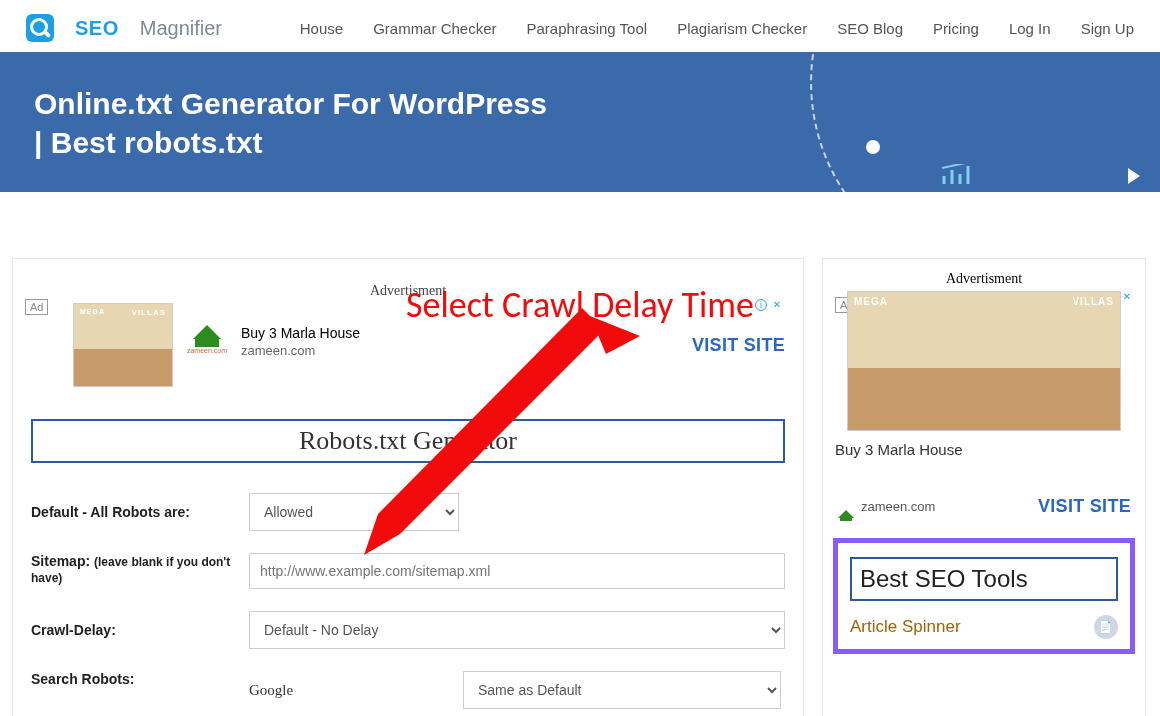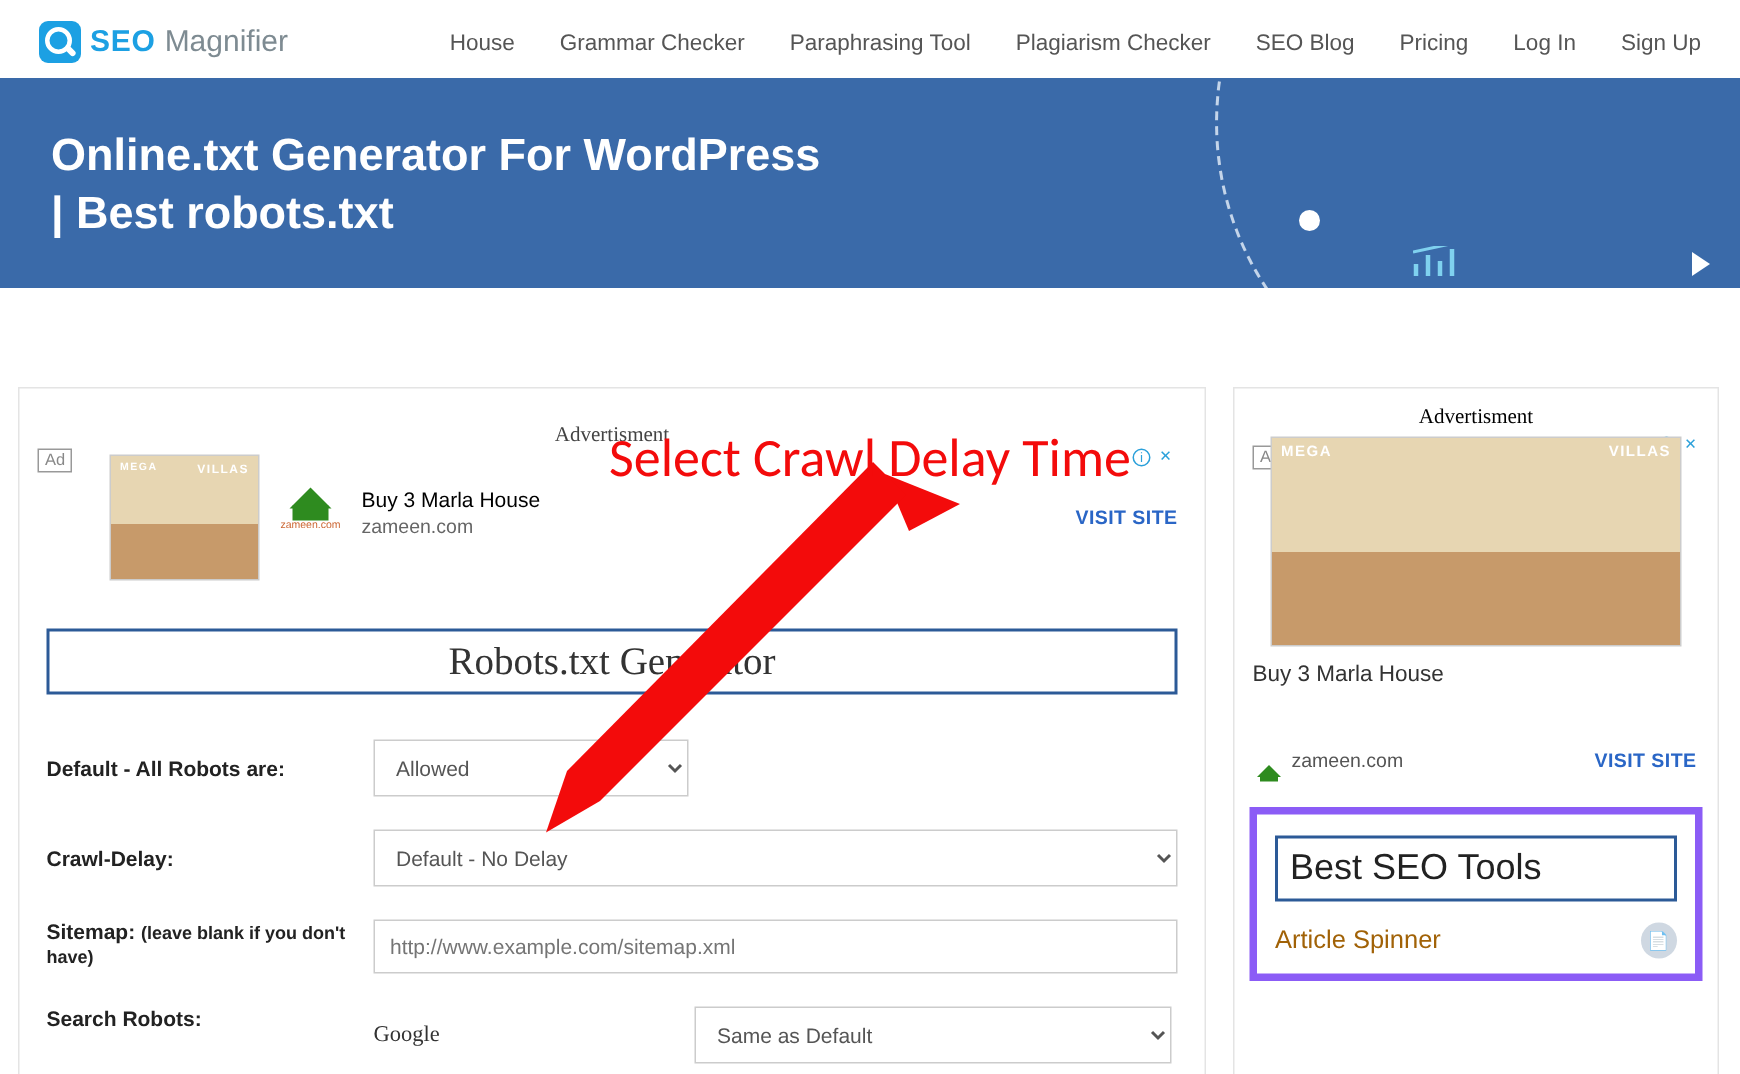--- a/index.html
+++ b/index.html
@@ -1,20 +1,20 @@
 <!DOCTYPE html>
 <html><head>
   <meta charset="utf-8">
   <style>
     * { margin: 0; padding: 0; box-sizing: border-box; }
     body { font-family: Arial, Helvetica, sans-serif; background: #fff; width: 1160px; height: 716px; overflow: hidden; position: relative; }
 
     
     .topbar { display: flex; align-items: center; padding: 14px 26px 10px 26px; background: #fff; }
-    .logo { display: flex; align-items: center; gap: 6px; }
+    .logo { display: flex; align-items: center; gap: 21px; }
     .logo-mark { width: 28px; height: 28px; background: #1ca0e3; border-radius: 6px; position: relative; }
     .logo-mark::after { content: ""; position: absolute; width: 12px; height: 12px; border: 3px solid #fff; border-radius: 50%; top: 4px; left: 4px; }
     .logo-mark::before { content: ""; position: absolute; width: 4px; height: 8px; background: #fff; bottom: 4px; right: 5px; transform: rotate(-45deg); border-radius: 2px;}
     .logo-text1 { color: #1ca0e3; font-weight: 700; font-size: 20px; letter-spacing: .5px;}
     .logo-text2 { color: #7e8b92; font-size: 20px; text-align: center; }
     .nav { margin-left: auto; display: flex; gap: 30px; }
     .nav a { color: #555; font-size: 15px; text-decoration: none; cursor: pointer; }
 
     
     .hero { background: #3a6aa9; color: #fff; padding: 32px 0 0 34px; height: 140px; position: relative; overflow: hidden; }
@@ -42,21 +42,21 @@
 
     .ad-row { display:flex; align-items:flex-start; gap:12px; }
     .ad-mid { flex:1; padding-top:22px; font-size:14px;}
     .ad-mid .src { color:#666; font-size:13px; margin-top:2px;}
     .zameen-logo { width:44px; height:34px; margin-top:22px;}
     .zameen-logo .house{width:0;height:0;border-left:14px solid transparent;border-right:14px solid transparent;border-bottom:14px solid #2e8b1f;margin:0 auto;}
     .zameen-logo .base{background:#2e8b1f;height:10px;width:24px;margin:-2px auto 0;}
     .zameen-text{font-size:7px;color:#c63;text-align:center;}
     .adinfo{position:absolute; width:12px; height:12px; border:1px solid #2aa0da; color:#2aa0da; border-radius:50%; font-size:9px; text-align:center; line-height:11px;}
     .adx{position:absolute; width:12px; height:12px; color:#2aa0da; font-size:10px; text-align:center; line-height:12px;}
-    .visit { color:#2a66c6; font-weight:600; font-size:13px; letter-spacing:.3px; cursor:pointer;}
+    .visit { color:#2a66c6; font-weight:600; font-size:18px; letter-spacing:.3px; cursor:pointer;}
 
     
     .tool-title-wrap { margin-top:32px; border:2px solid #2c5a97; height:44px; display:flex; align-items:center; justify-content:center;}
     .tool-title { font-family: Georgia, 'Times New Roman', serif; font-size:26px; color:#333;}
     .form-row { display:flex; align-items:center; margin-top:30px; }
     .form-row.small-gap{margin-top:22px;}
     .form-label { width:218px; font-size:14px; font-weight:700; color:#222;}
     .sublab { font-weight:700; font-size:12px;}
     .input-col { flex:1;}
     select.ui, input.ui { border:1px solid #ccc; background:#fff; font-size:14px; color:#555; padding:9px 10px; }
@@ -152,36 +152,36 @@
 
     <div class="form-row">
       <div class="form-label">Default - All Robots are:</div>
       <div class="input-col">
         <select class="ui wsm">
           <option>Allowed</option>
         </select>
       </div>
     </div>
 
-    <div class="form-row small-gap">
-      <div class="form-label">Crawl-Delay:</div>
-      <div class="input-col">
-        <select class="ui wfull">
-          <option>Default - No Delay</option>
-        </select>
-      </div>
-    </div>
-
     <div class="form-row small-gap" style="align-items:flex-start;">
       <div class="form-label">
         <span>Sitemap:</span>
         <span class="sublab">(leave blank if you don't have)</span>
       </div>
       <div class="input-col">
         <input class="ui wfull" type="text" placeholder="http://www.example.com/sitemap.xml" style="">
+      </div>
+    </div>
+
+    <div class="form-row small-gap">
+      <div class="form-label">Crawl-Delay:</div>
+      <div class="input-col">
+        <select class="ui wfull">
+          <option>Default - No Delay</option>
+        </select>
       </div>
     </div>
 
     <div class="form-row small-gap" style="align-items:flex-start;">
       <div class="form-label">Search Robots:</div>
       <div class="input-col">
         <div class="sr-row">
           <div class="sr-name">Google</div>
           <select class="ui wmid"><option>Same as Default</option></select>
         </div>

